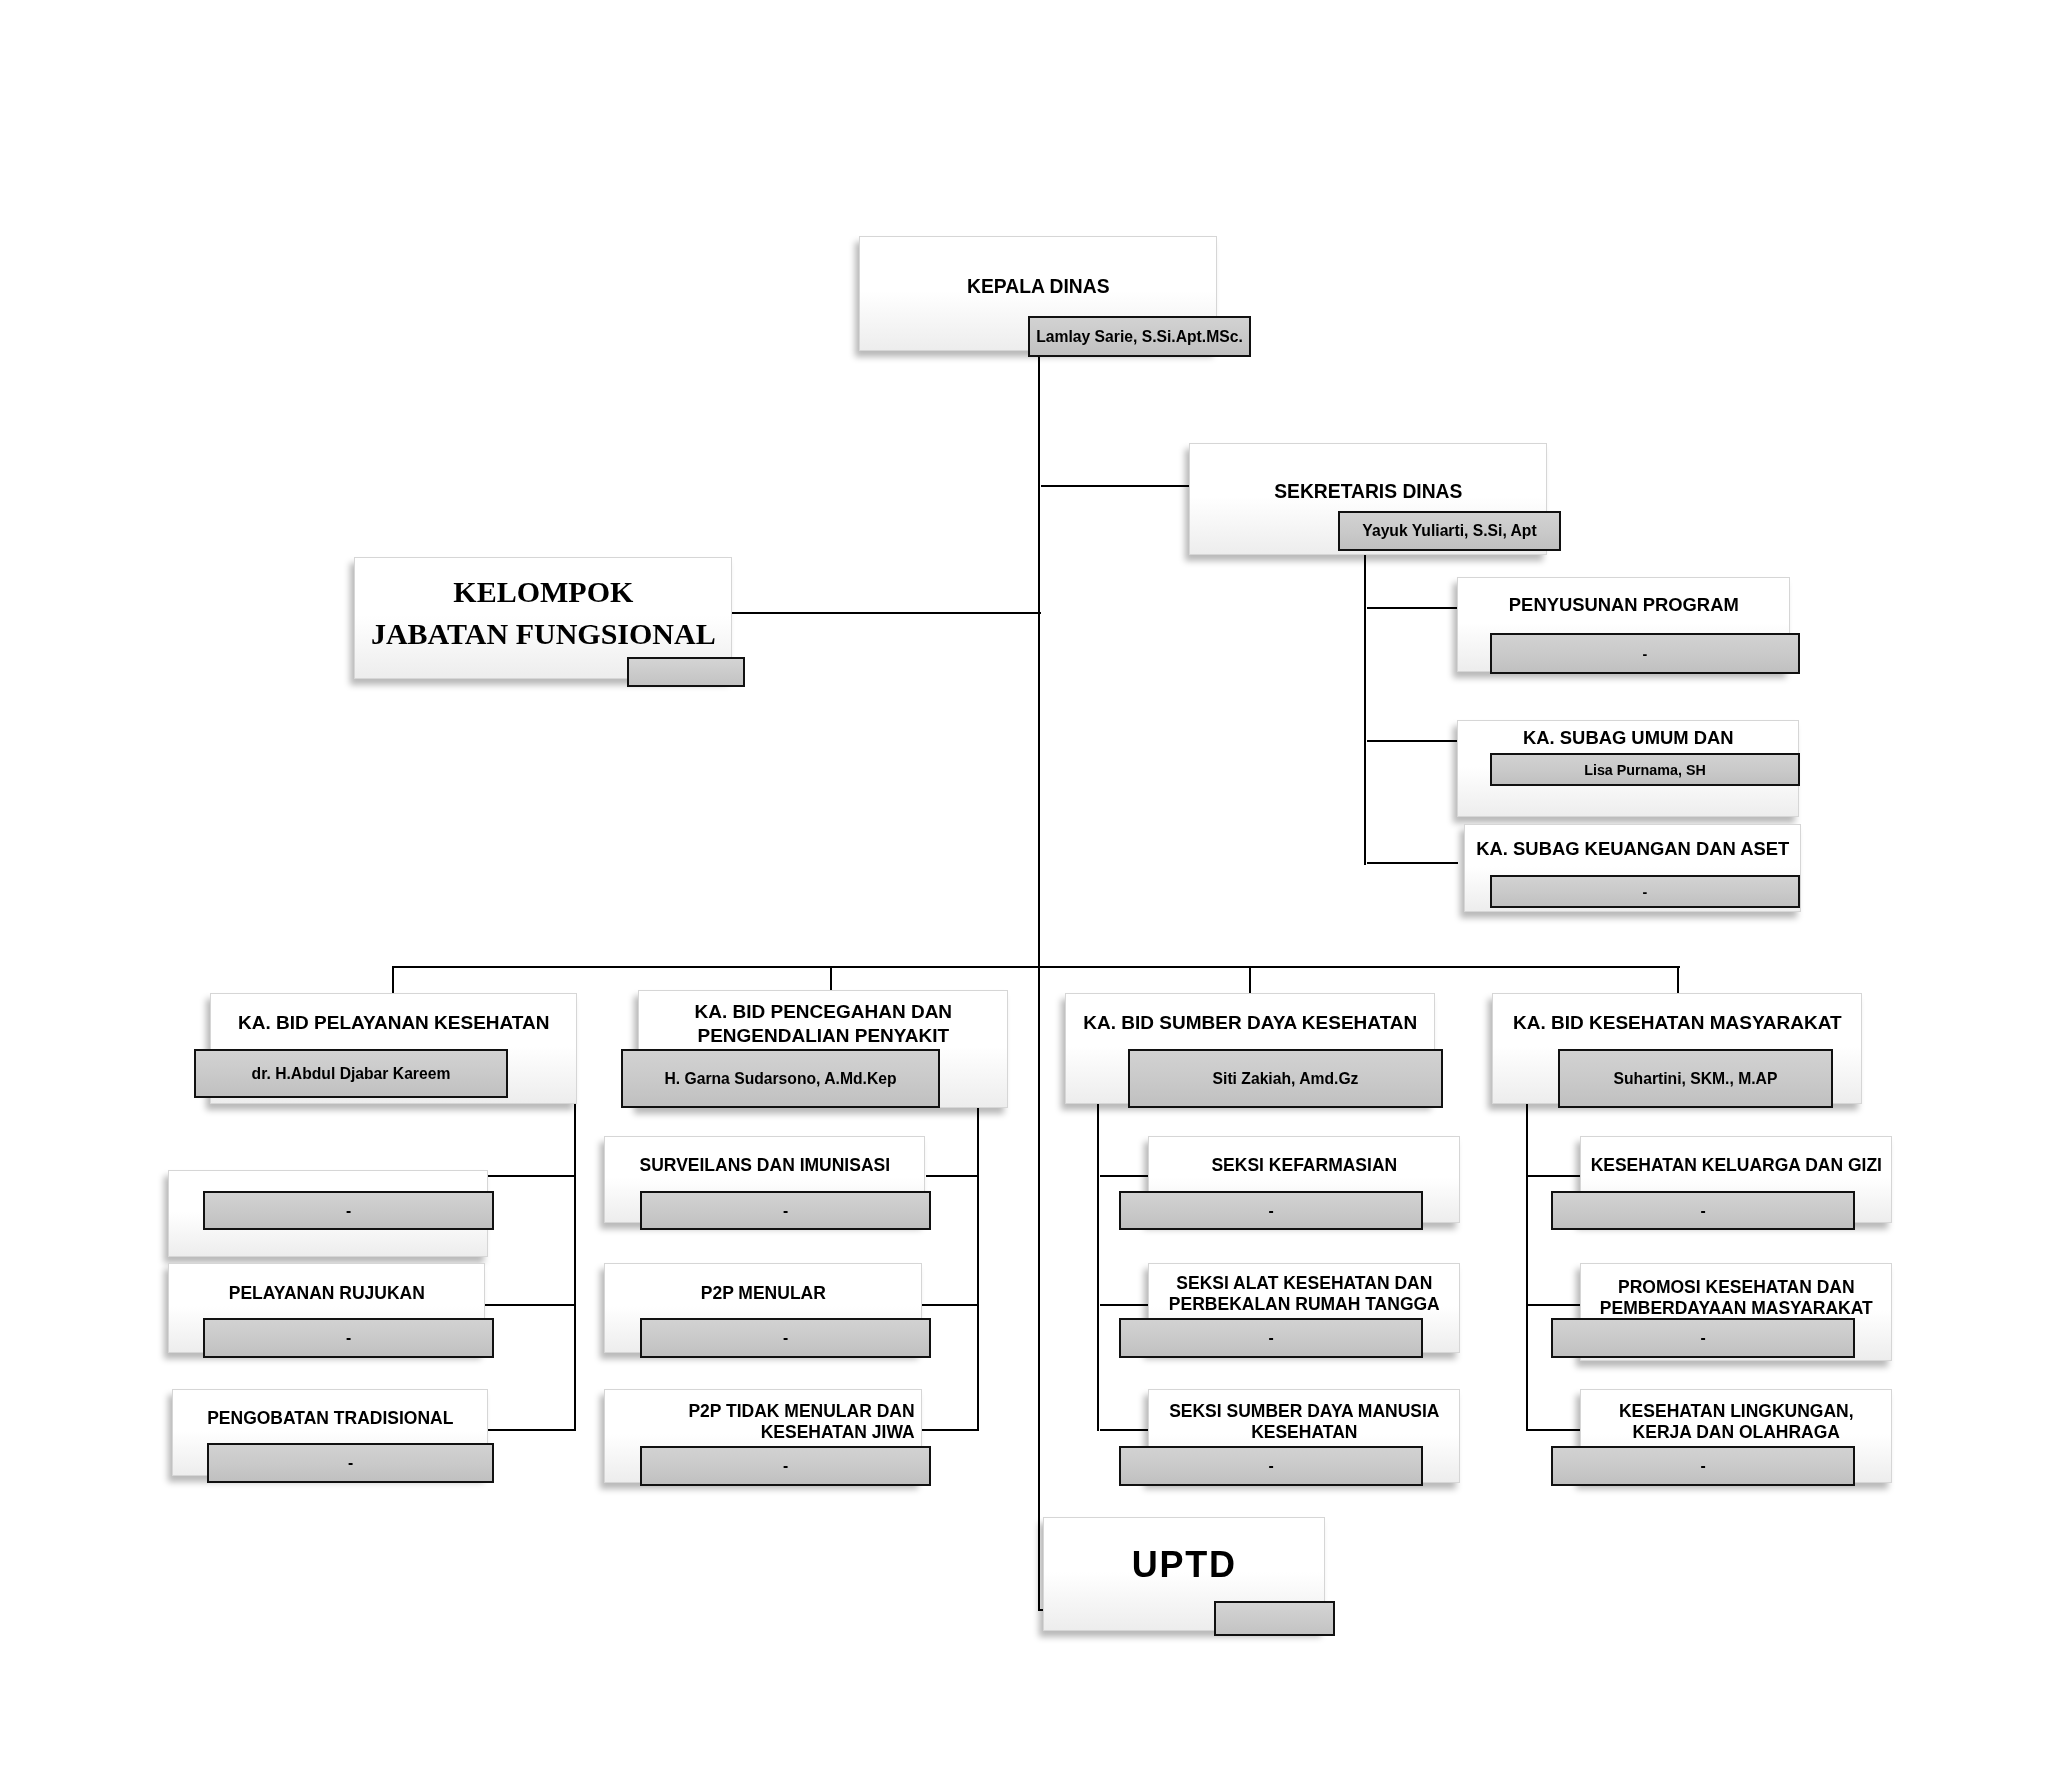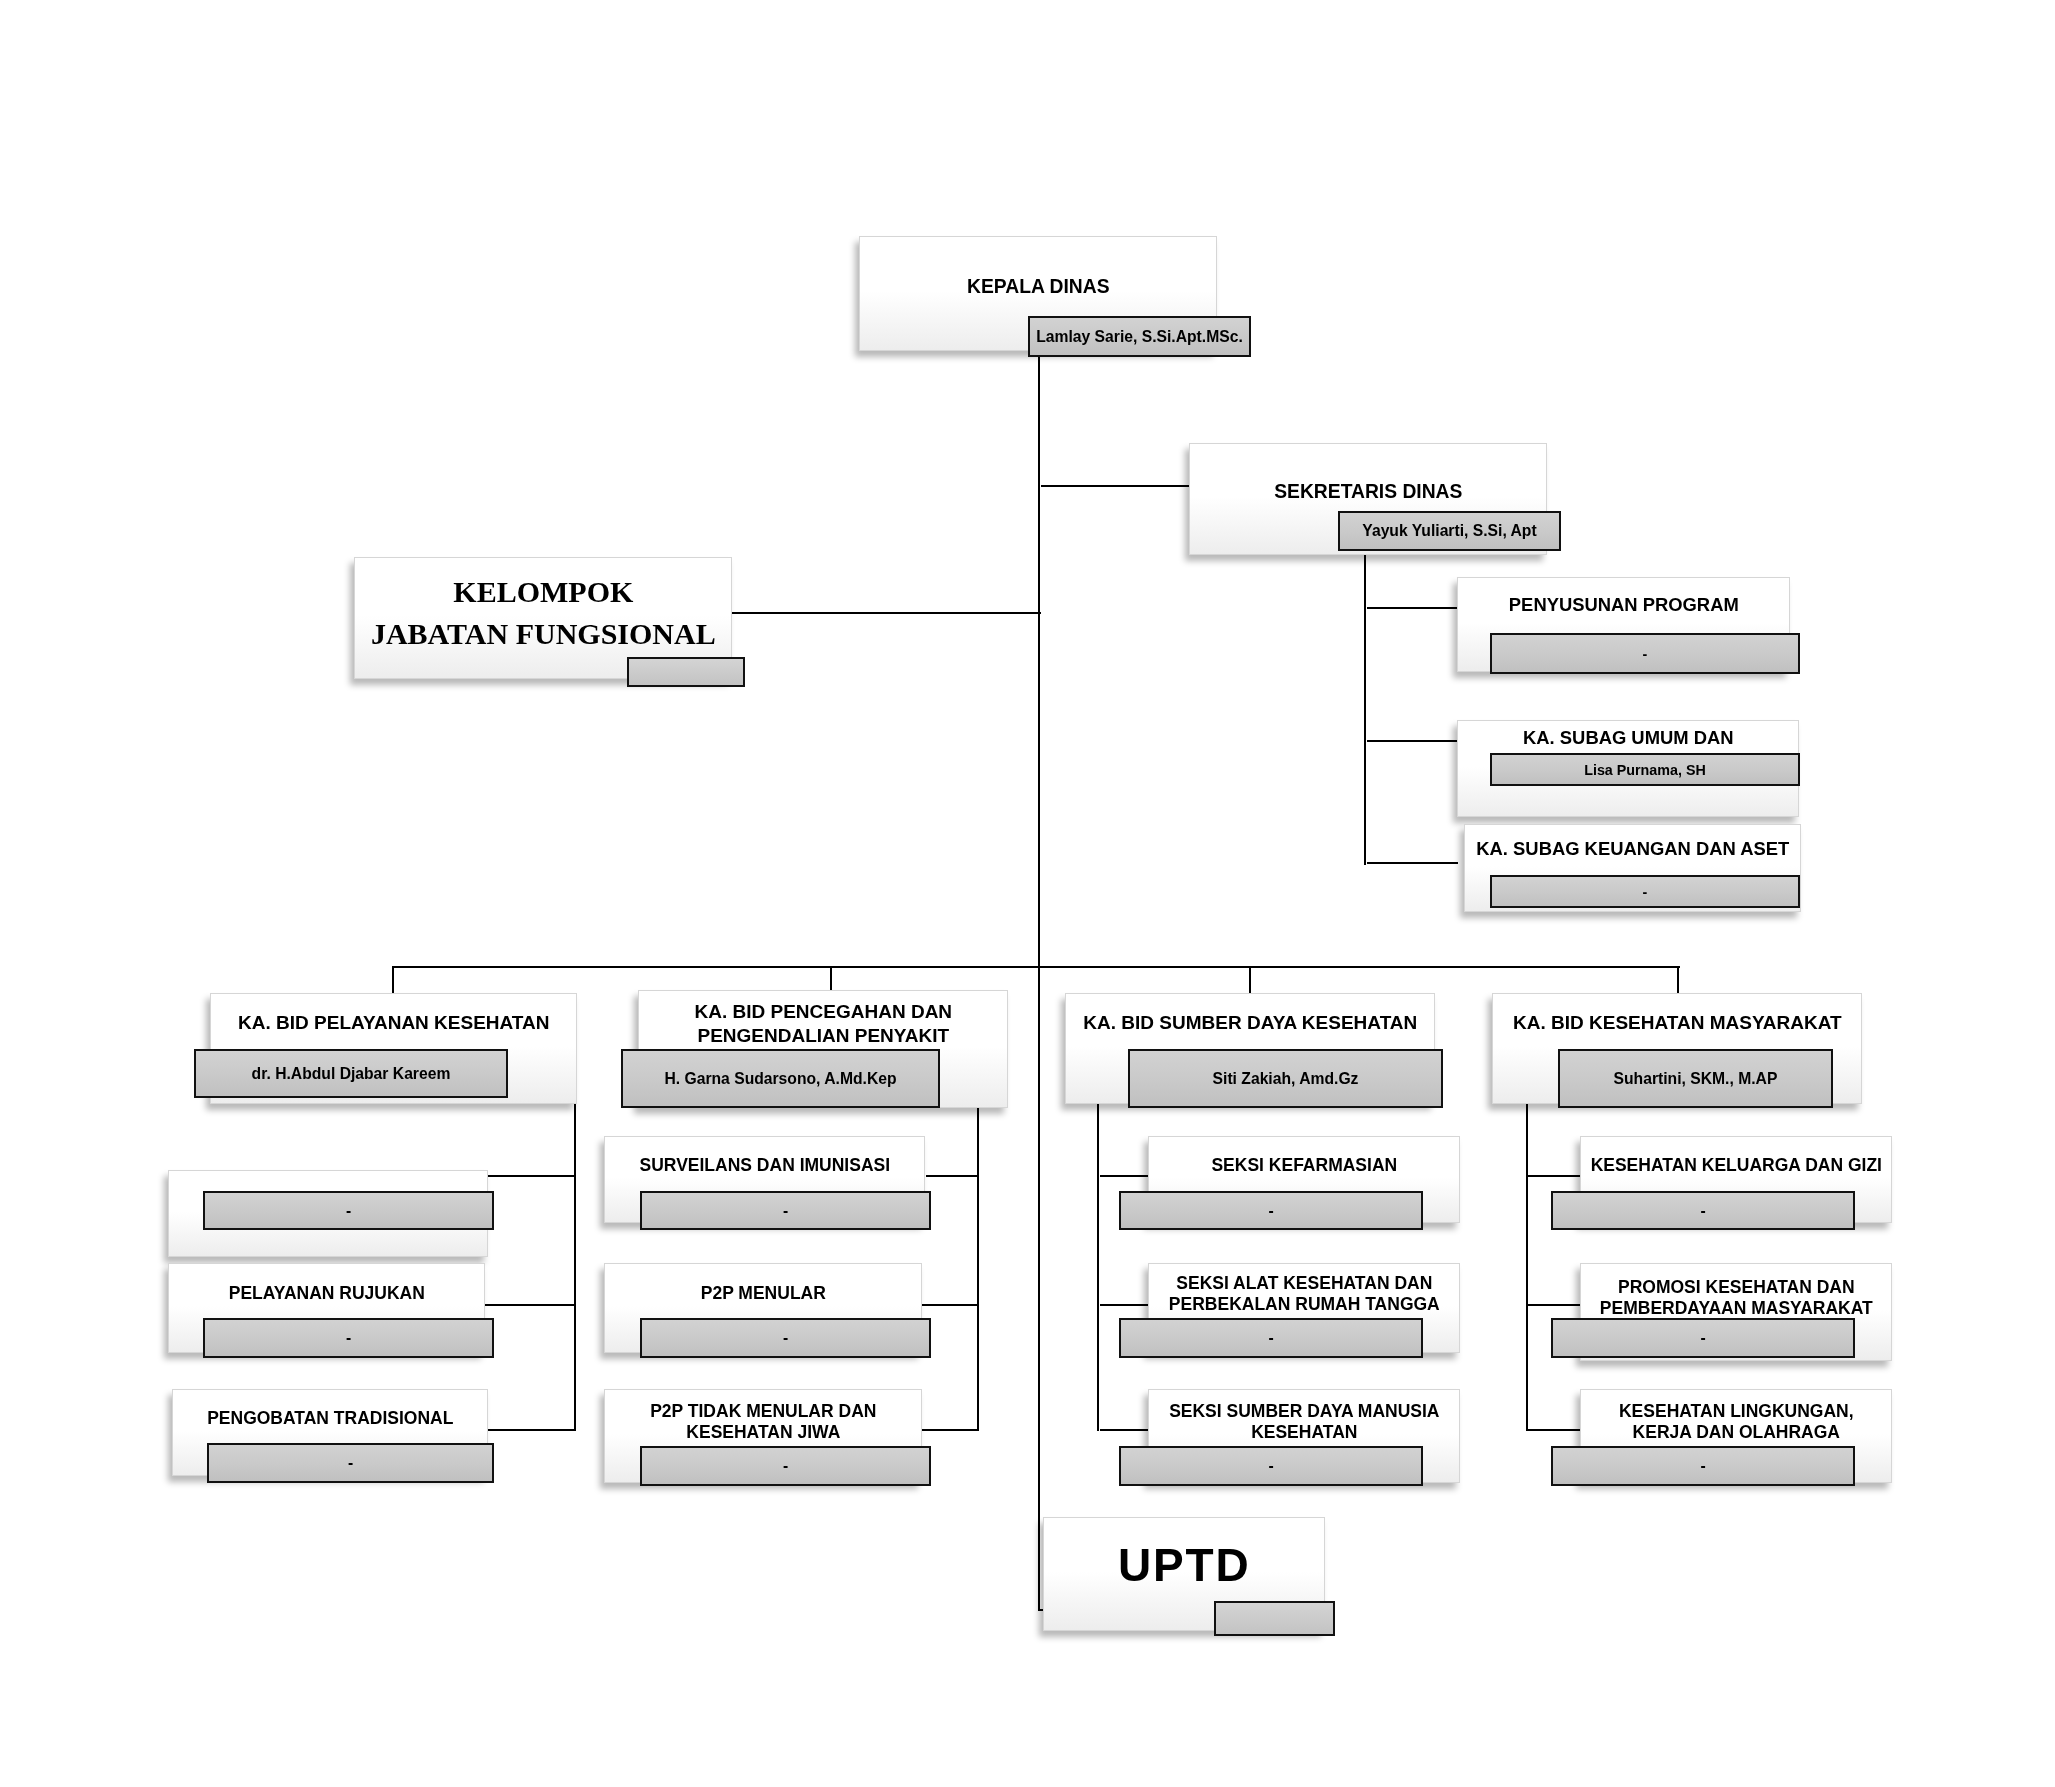--- a/index.html
+++ b/index.html
@@ -36,21 +36,21 @@
     font-size:19.3px;
     line-height:1.22;
     z-index:2;
     box-sizing:border-box;
     padding-left:7px;padding-right:6.4px;
   }
   .wbox.head-pad{padding-bottom:51px;}
   .wbox.unit{font-size:17.5px;padding-bottom:28px;}
   .wbox.subag{font-size:18.4px;padding-bottom:39px;}
   .wbox.kelompok{font-size:30px;white-space:pre-line;padding-bottom:9.2px;line-height:1.4;}
-  .wbox.uptd{font-size:46px;padding-bottom:18.4px;letter-spacing:1.8px;}
+  .wbox.uptd{font-size:36px;padding-bottom:18.4px;letter-spacing:1.8px;}
   .wbox.kepala{padding-bottom:14px;}
   
   .nbar{
     position:absolute;
     background:linear-gradient(180deg,#d2d2d2 0%,#c9c9c9 55%,#c0c0c0 100%);
     border:2.8px solid #111111;
     display:flex;
     align-items:center;
     justify-content:center;
     text-align:center;
@@ -191,21 +191,21 @@
       <span>-</span>
     </div>
 
   <div class="wbox unit" style="left:604px;top:1263px;width:318px;height:90px;">
       <span>P2P MENULAR</span>
     </div>
   <div class="nbar" style="left:640px;top:1318px;width:291px;height:40px;">
       <span>-</span>
     </div>
 
-  <div class="wbox unit" style="left:604px;top:1389px;width:318px;height:94px;">
+  <div class="wbox unit" style="left:604px;top:1389px;width:318px;height:94px;text-align:right;">
       <span>P2P TIDAK MENULAR DAN KESEHATAN JIWA</span>
     </div>
   <div class="nbar" style="left:640px;top:1446px;width:291px;height:40px;">
       <span>-</span>
     </div>
 
   <div class="wbox head-pad" style="left:1065px;top:993px;width:370px;height:111px;font-size:19px;">
       <span>KA. BID SUMBER DAYA KESEHATAN</span>
     </div>
   <div class="nbar" style="left:1128px;top:1049px;width:315px;height:59px;">

